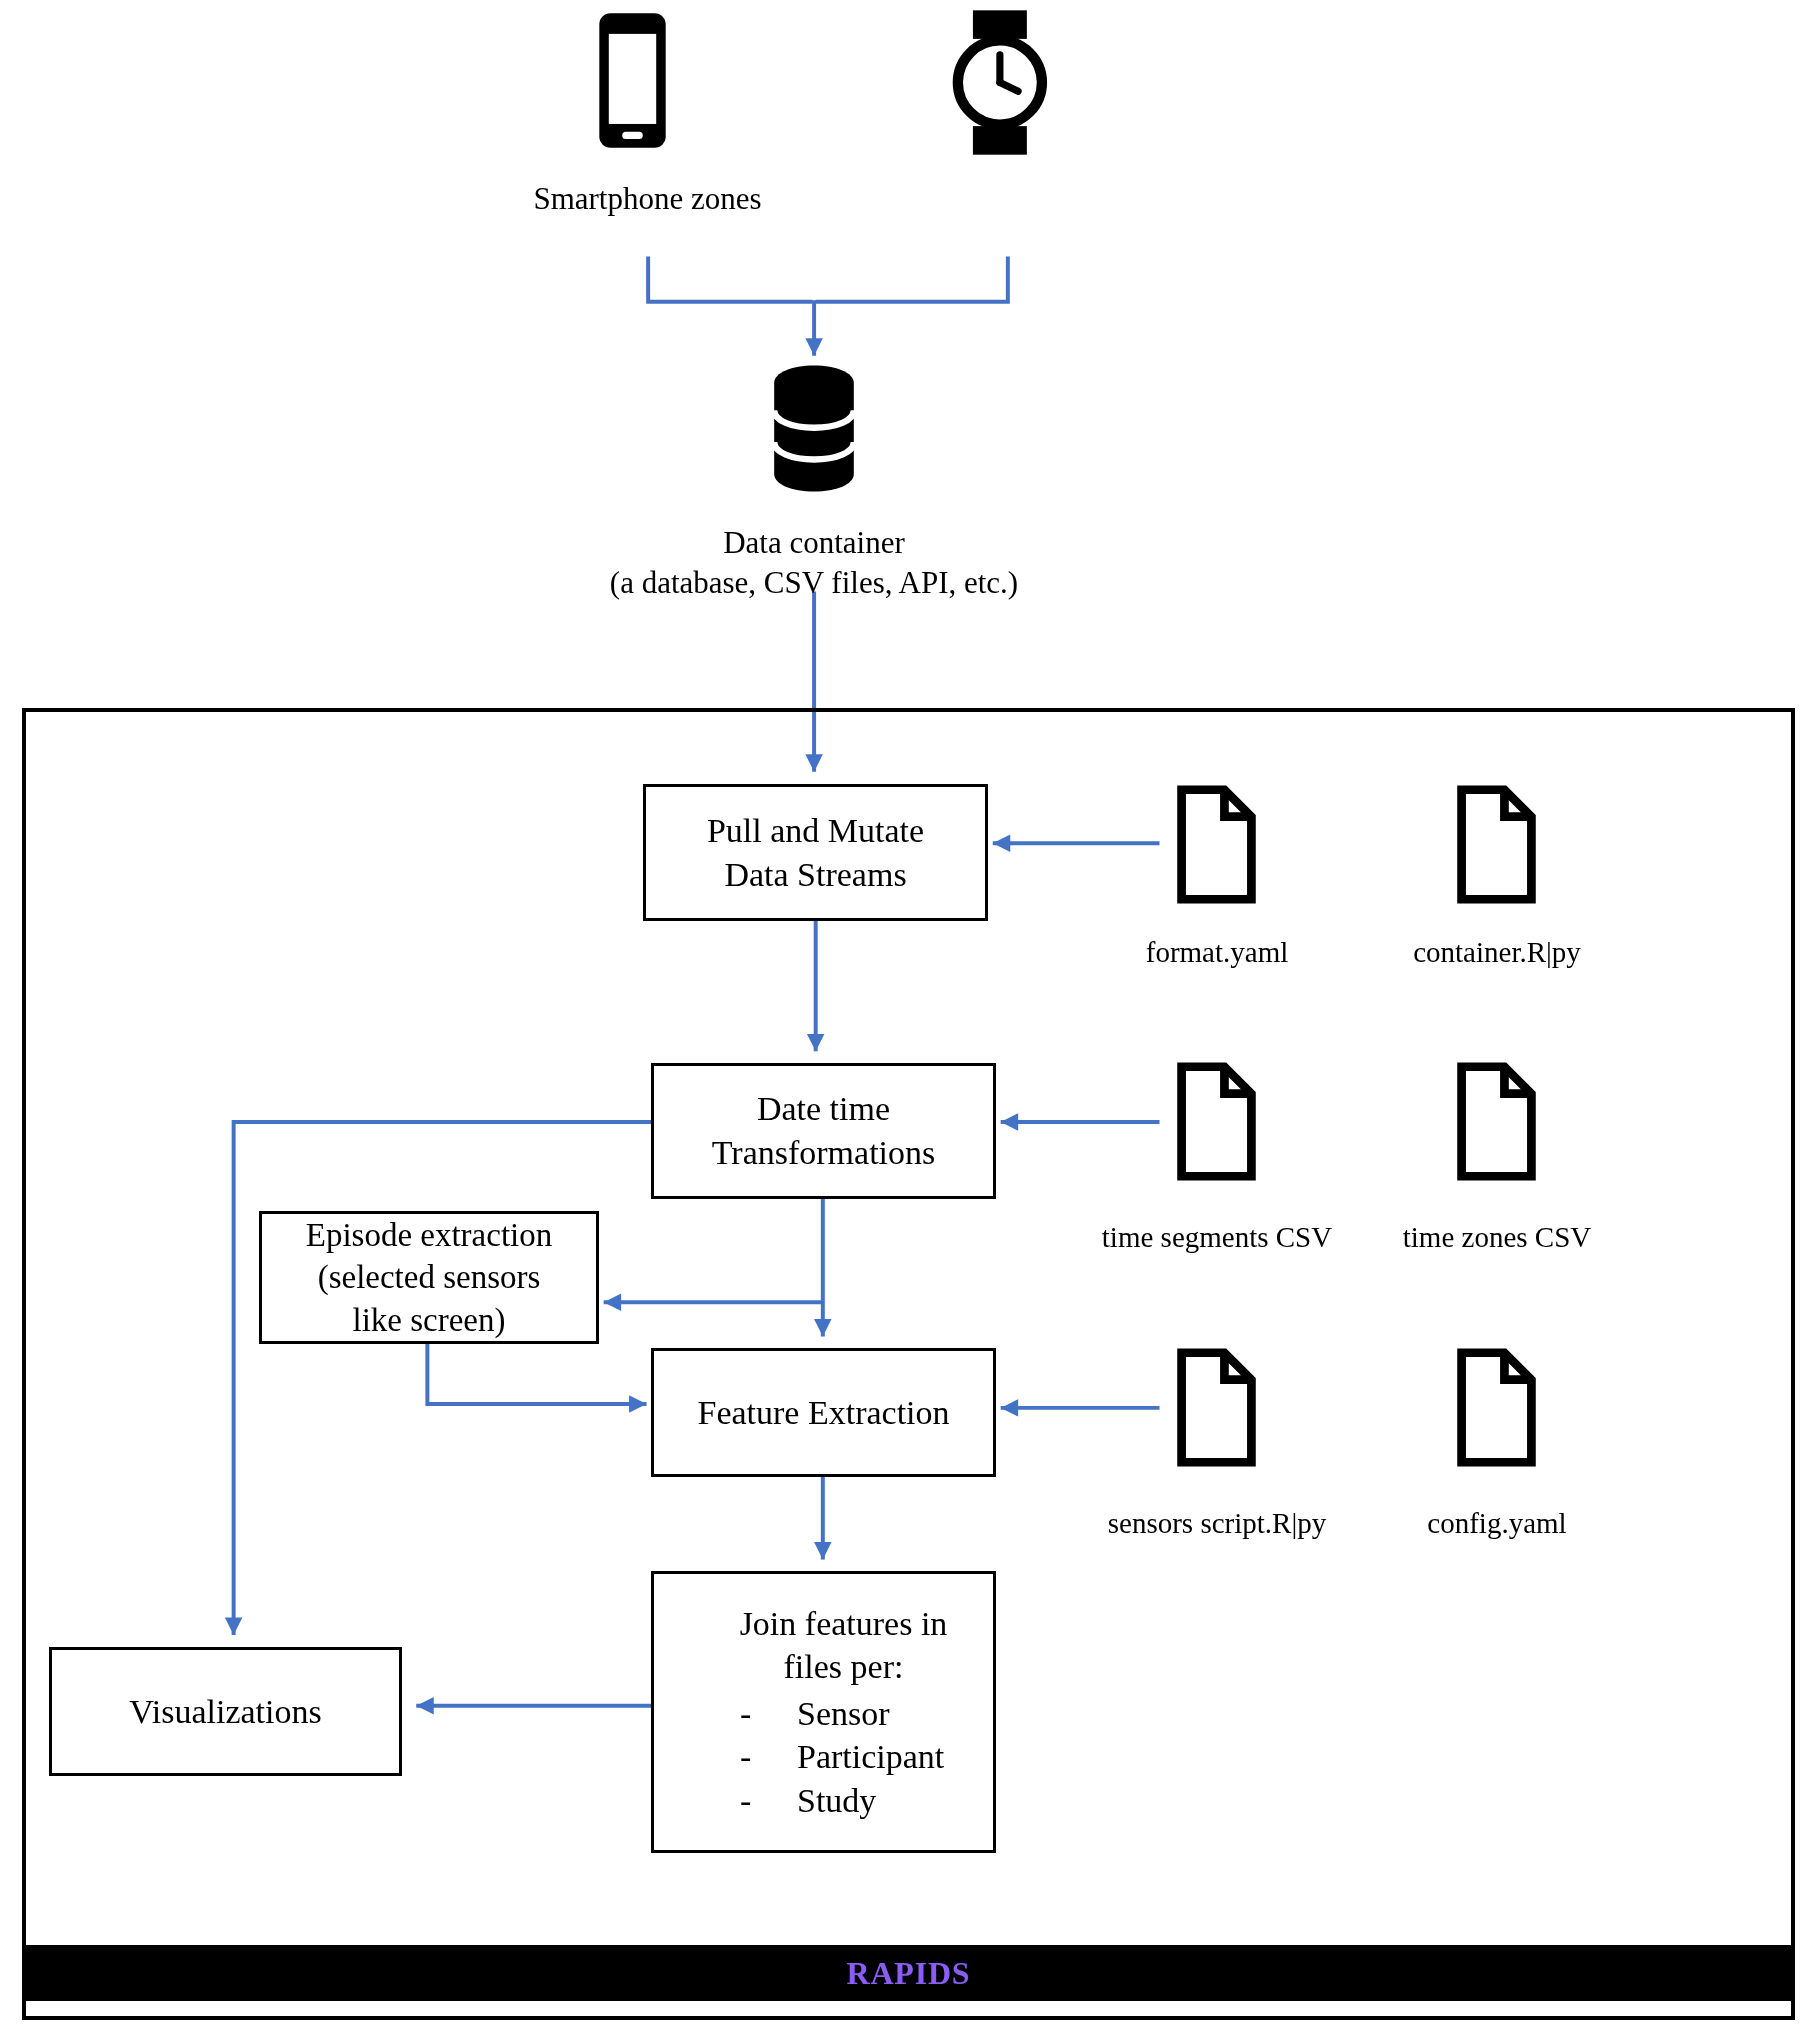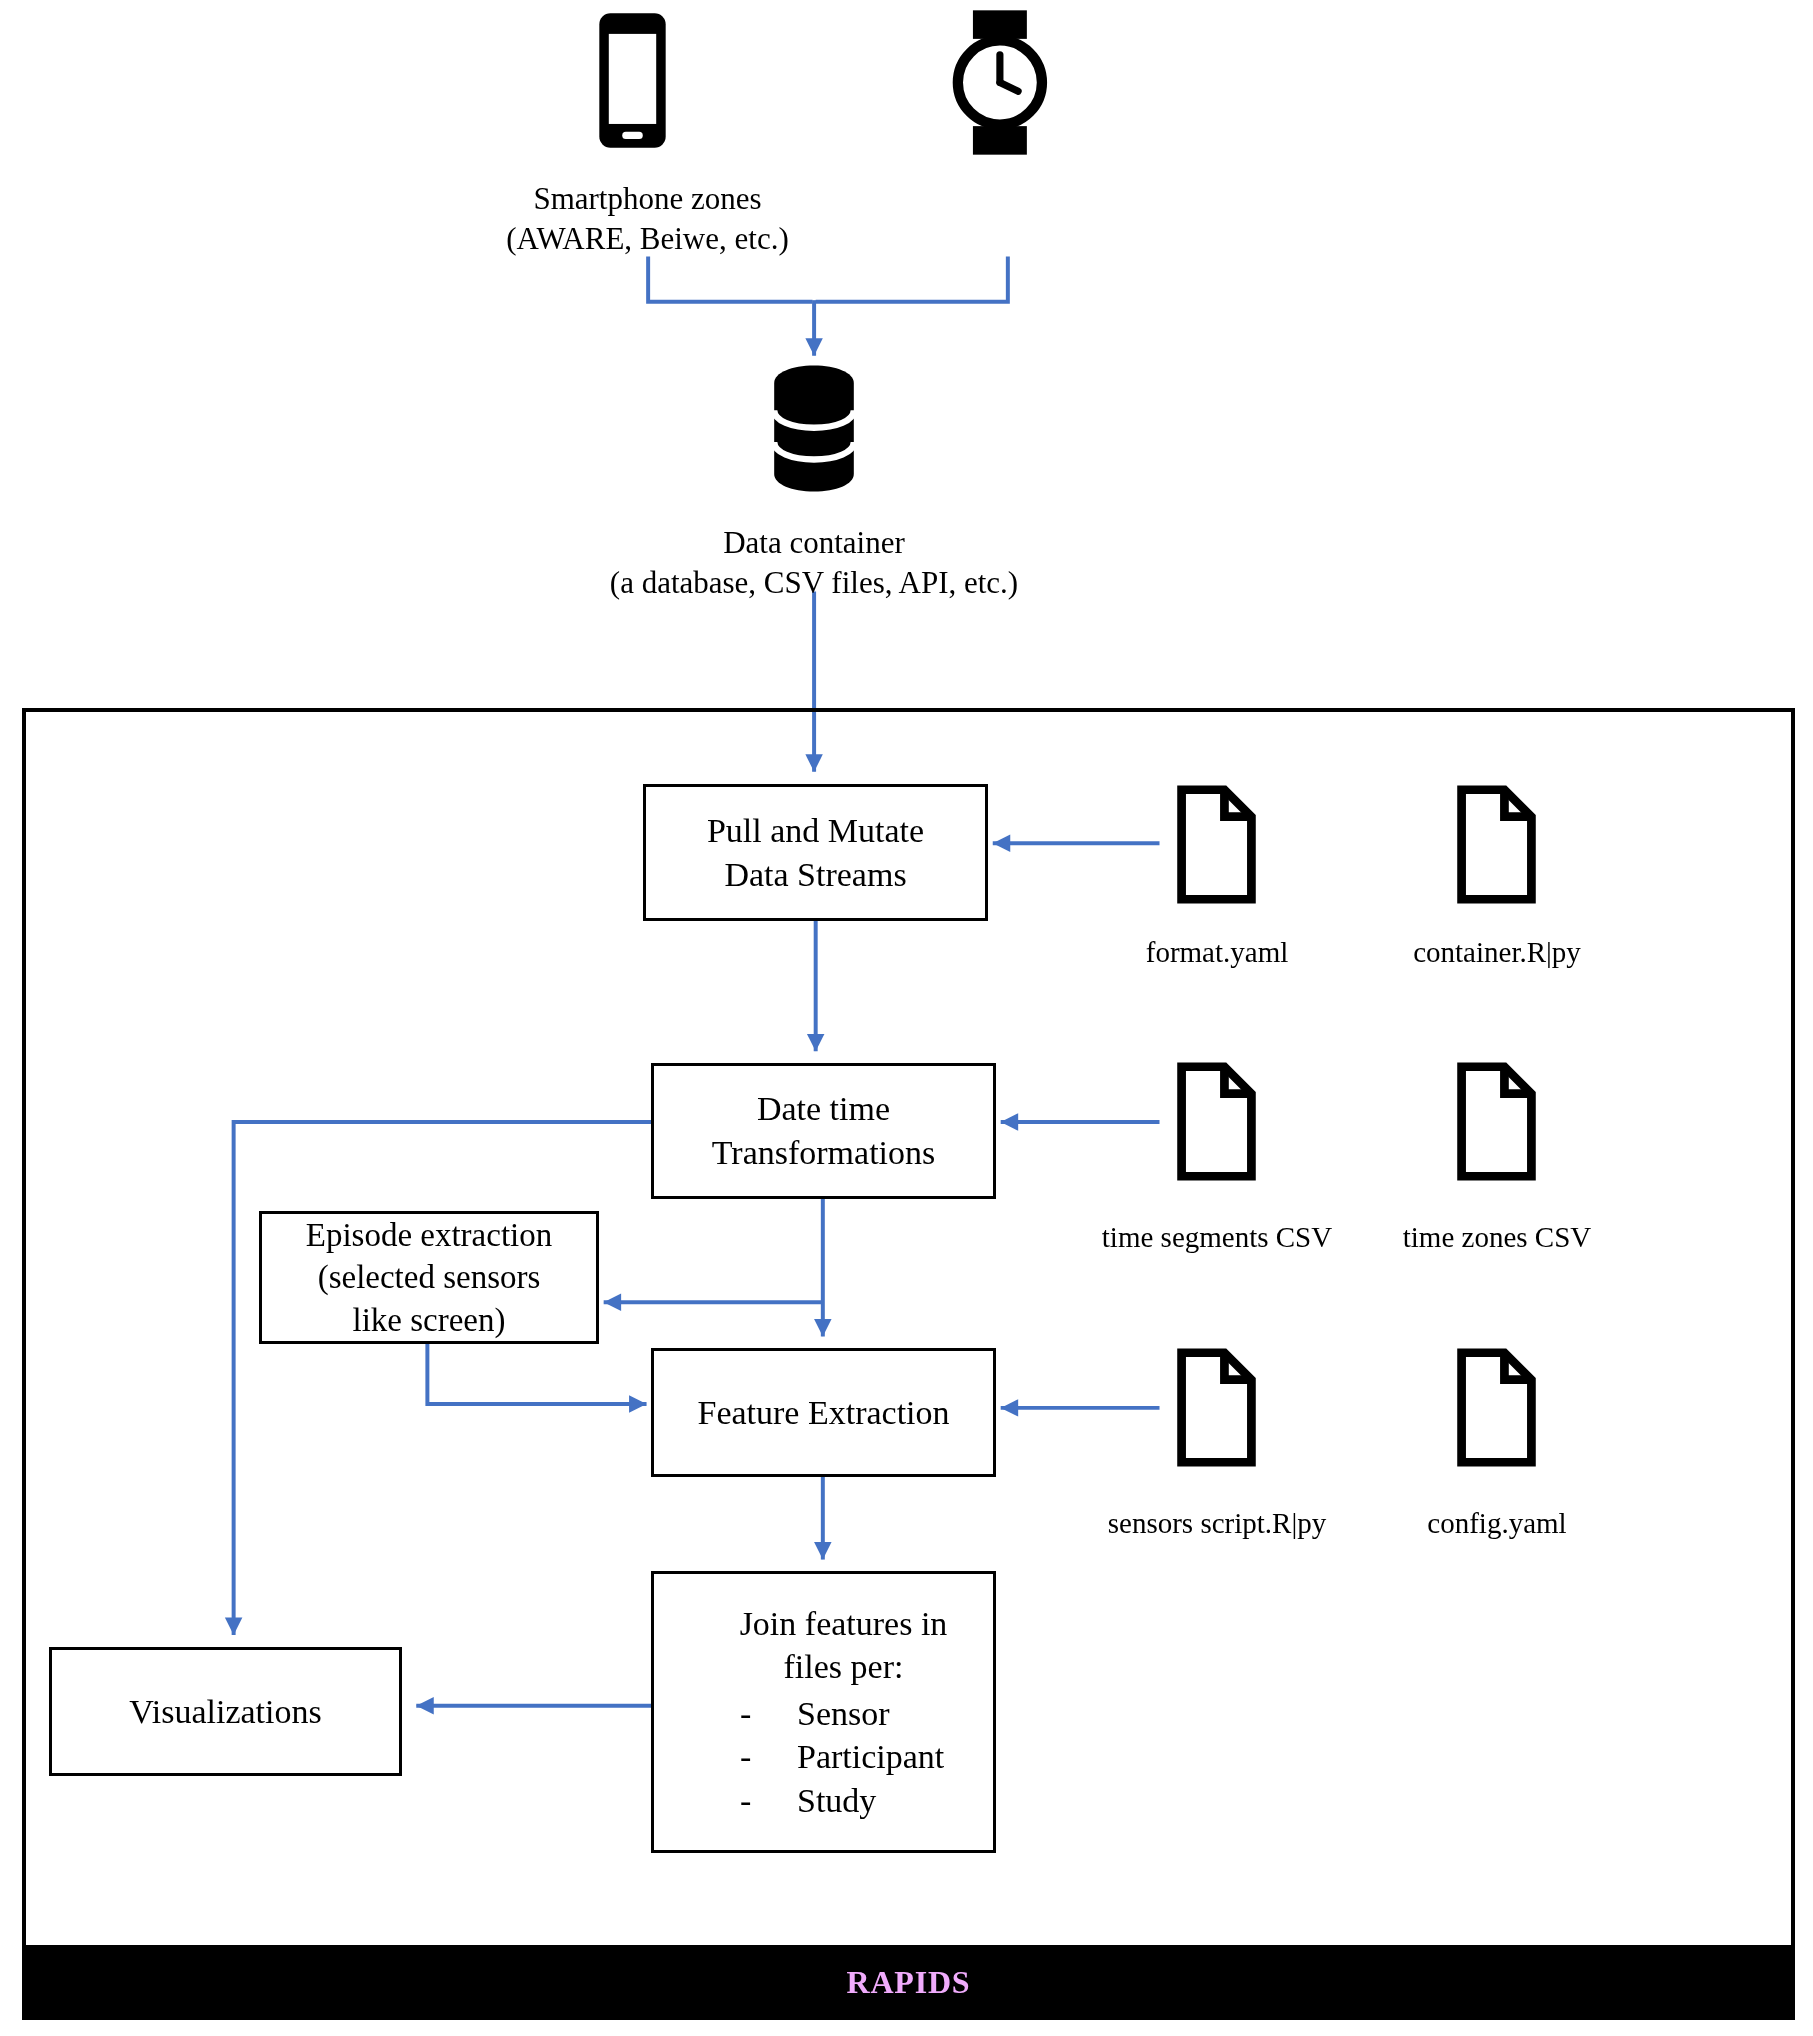--- a/index.html
+++ b/index.html
@@ -11,22 +11,22 @@
   svg.connectors { position:absolute; left:0; top:0; width:1814px; height:2036px; pointer-events:none; }
   .node {
     position:absolute; background:#fff; border:3.2px solid #000; box-sizing:border-box;
     display:flex; flex-direction:column; align-items:center; justify-content:center;
     text-align:center; font-size:34px; line-height:1.28;margin-top:6px;
   }
   .caption { position:absolute; text-align:center; font-size:31px; line-height:1.3; }
   .filelabel { position:absolute; text-align:center; font-size:29px; line-height:1.2; width:334px; }
   .rapids-box { position:absolute; left:22px; top:708px; width:1773px; height:1312px; border:4.8px solid #000; box-sizing:border-box; background:transparent; }
   .rapids-bar {
-    position:absolute; left:22px; top:1945px; width:1773px; height:74px; background:#000;
-    color:#f0abfc; display:flex; align-items:center; justify-content:center;
+    position:absolute; left:22px; top:1945px; width:1773px; height:56px; background:#000;
+    color:#8b5cf6; display:flex; align-items:center; justify-content:center;
     font-weight:bold; font-size:32px; letter-spacing:0.8px;
   }
   .icon { position:absolute; }
   .icon svg { display:block; width:100%; height:100%; }
   .join-list { align-self:flex-start; text-align:left; padding-left:46px; margin-top:3.2px; }
   .join-item { display:flex; }
   .join-item .dash { width:57px; }
 </style>
 </head>
 <body>
@@ -70,21 +70,20 @@
       <rect x="39" y="0" width="68" height="36" fill="#000"></rect>
       <rect x="39" y="146" width="68" height="36" fill="#000"></rect>
       <circle cx="73" cy="91" r="53" fill="#fff" stroke="#000" stroke-width="13"></circle>
       <line x1="73" y1="91" x2="73" y2="56" stroke="#000" stroke-width="9" stroke-linecap="round"></line>
       <line x1="73" y1="91" x2="96" y2="102" stroke="#000" stroke-width="9" stroke-linecap="round"></line>
     </svg>
   </div>
 
   <div class="caption" style="left:425px; top:179px; width:445px;">
     <div>Smartphone zones</div>
-    <div>(AWARE, Beiwe, etc.)</div>
   </div>
 
 
   <div class="icon" style="left:767px; top:364px; width:94px; height:129px;">
     <svg viewBox="0 0 118 162">
       <path d="M9,24 C9,11 31,2 59,2 C87,2 109,11 109,24 L109,138 C109,151 87,160 59,160 C31,160 9,151 9,138 Z" fill="#000"></path>
       <path d="M9,58 C9,71 31,80 59,80 C87,80 109,71 109,58" fill="none" stroke="#fff" stroke-width="8"></path>
       <path d="M9,98 C9,111 31,120 59,120 C87,120 109,111 109,98" fill="none" stroke="#fff" stroke-width="8"></path>
     </svg>
   </div>

